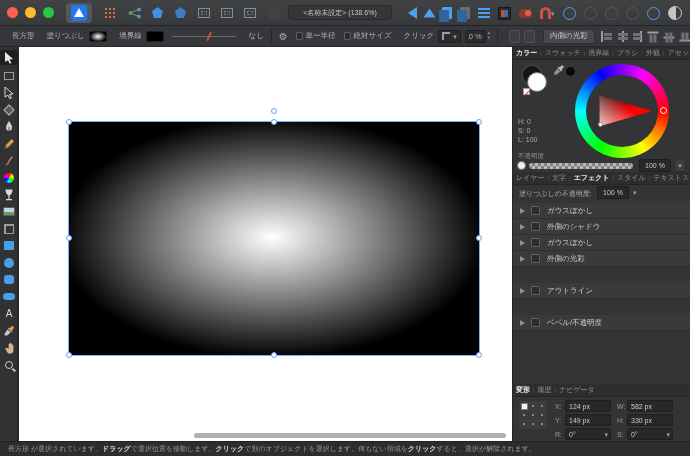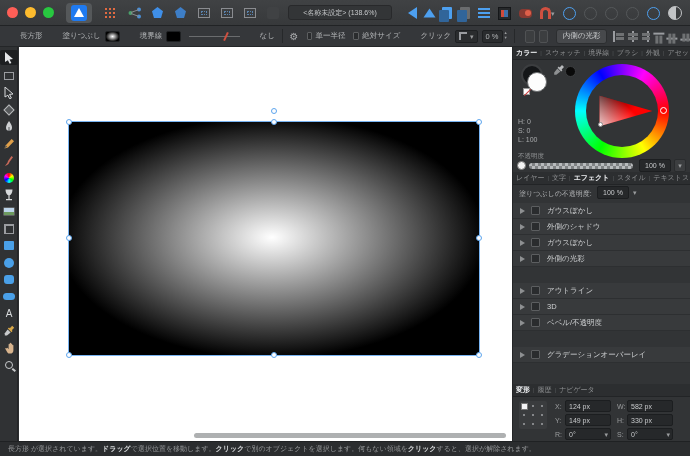--- a/index.html
+++ b/index.html
@@ -35,21 +35,21 @@
   .magnet{width:11px;height:12px;border:3px solid #d05040;border-bottom:none;border-radius:6px 6px 0 0;position:relative;}
   .caret{font-size:7px;color:#9a9c9e;line-height:1;}
   .round-ic{width:13px;height:13px;border-radius:50%;border:1.5px solid #8a8c8e;position:relative;}
   .round-ic.blue{border-color:#4da0f0;}
   .round-ic.dim{border-color:#55585a;}
   .bool-ic{width:14px;height:14px;border-radius:50%;border:1px solid #c2c4c6;background:linear-gradient(90deg,#c2c4c6 55%,transparent 55%);}
   .bool-ic.b2{background:linear-gradient(90deg,transparent 45%,#c2c4c6 45%);}
 
   
   #ctxbar{left:0;top:26px;width:690px;height:21px;background:#35373a;border-bottom:1px solid #242628;display:flex;align-items:center;font-size:7.5px;color:#b4b6b8;white-space:nowrap;}
-  .clabel{margin-left:20px;}
+  .clabel{margin-left:12px;}
   .swatch{width:22px;height:11px;border-radius:2px;border:1px solid #1e2022;margin-left:4px;}
   .sw-fill{background:radial-gradient(ellipse 55% 60% at 50% 50%,#fff 0%,#000 95%);}
   .sw-stroke{background:#000;}
   .slider-track{width:78px;height:1px;background:#6a6c6e;margin-left:8px;position:relative;}
   .slider-track:before{content:"";position:absolute;left:36px;top:-4px;width:2px;height:9px;background:#d05040;transform:rotate(25deg);}
   .vsep{width:1px;height:14px;background:#26282a;margin:0 7px;}
   .gear{font-family:"DejaVu Sans",sans-serif;font-size:10px;color:#a8aaac;}
   .chk{width:8px;height:8px;border:1px solid #5c5e60;border-radius:1px;background:#2a2c2e;margin:0 3px 0 8px;}
   .dd{height:13px;background:#2a2c2e;border:1px solid #1e2022;border-radius:2px;display:flex;align-items:center;padding:0 3px;margin-left:4px;}
   .corner-glyph{width:8px;height:8px;border-left:2px solid #9a9ca0;border-top:2px solid #9a9ca0;margin-right:3px;}
@@ -439,34 +439,24 @@
   <div class="fx-row" style="top:204px">
       <span class="disc"></span>
       <span class="fx-check"></span>
       <span class="fx-label">外側の光彩</span>
     </div>
   <div class="fx-row" style="top:236px">
       <span class="disc"></span>
       <span class="fx-check"></span>
       <span class="fx-label">アウトライン</span>
     </div>
-  <div class="fx-row" style="top:252px">
-      <span class="disc"></span>
-      <span class="fx-check"></span>
-      <span class="fx-label">3D</span>
-    </div>
   <div class="fx-row" style="top:268px">
       <span class="disc"></span>
       <span class="fx-check"></span>
       <span class="fx-label">ベベル/不透明度</span>
-    </div>
-  <div class="fx-row" style="top:300px">
-      <span class="disc"></span>
-      <span class="fx-check"></span>
-      <span class="fx-label">グラデーションオーバーレイ</span>
     </div>
 
   <div class="tabbar" style="top:337px">
     <span class="tab on">変形</span>
       <span class="tsep">|</span>
     <span class="tab">履歴</span>
       <span class="tsep">|</span>
     <span class="tab">ナビゲータ</span>
   </div>
 

